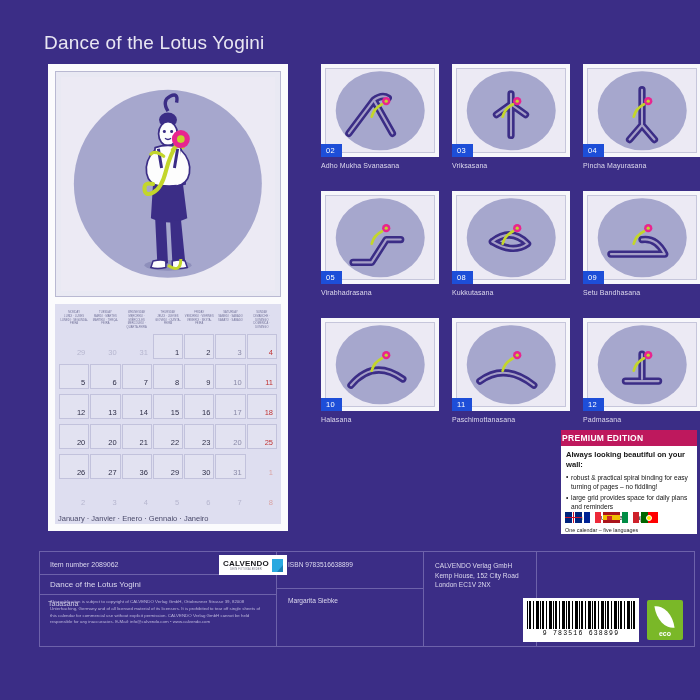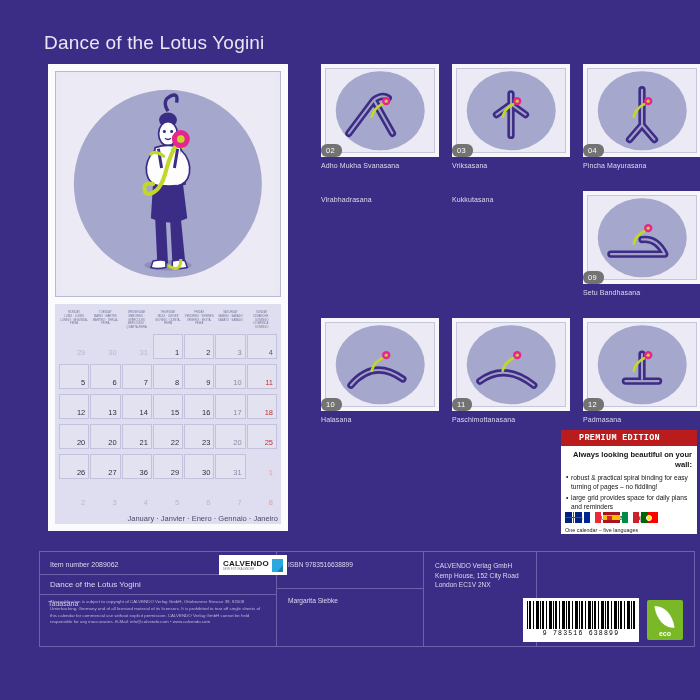--- a/index.html
+++ b/index.html
@@ -55,21 +55,21 @@
   }
   .cell span{
     position:absolute;right:3px;bottom:1px;font-size:7.5px;color:#2e2e47;
   }
   .cell.out{border-color:transparent;background:transparent;}
   .cell.out span{color:#b6b6cf;}
   .cell.sat span{color:#8a8aa8;}
   .cell.sun span{color:#c03434;}
   .cell.out.sun span{color:#d9a3a3;}
   .month-line{
-    text-align:right;font-size:7.5px;color:#4a4a6a;margin-top:5px;
+    text-align:left;font-size:7.5px;color:#4a4a6a;margin-top:5px;
   }
   .cover-caption{
     position:absolute;left:0;top:536px;font-size:7px;color:#cfcde4;
   }
 
   
   .thumbs{
     position:absolute;left:310px;top:64px;width:380px;
     display:grid;grid-template-columns:repeat(3,118px);
     grid-auto-rows:120px;gap:7px 13px;
@@ -81,38 +81,38 @@
   }
   .thumb-inner{
     position:relative;width:100%;height:100%;
     background:#eceaf4;border:1px solid #c6c6db;box-sizing:border-box;overflow:hidden;
   }
   .thumb-inner .disc{
     position:absolute;left:50%;top:50%;transform:translate(-50%,-50%);
     width:82%;height:96%;border-radius:50%;background:#a6a7cd;
   }
   .num{
-    position:absolute;left:0;bottom:0;background:#737373;color:#fff;
-    font-size:7.5px;padding:2px 7px 2px 5px;letter-spacing:.3px;border-radius:6px;
+    position:absolute;left:0;bottom:0;background:#1d4ed8;color:#fff;
+    font-size:7.5px;padding:2px 7px 2px 5px;letter-spacing:.3px;
   }
   .thumb-label{
     margin-top:5px;font-size:7px;color:#ddd9ee;letter-spacing:.1px;
   }
 
   
   .premium{
     position:absolute;left:550px;top:430px;width:136px;height:104px;
     background:#fff;box-sizing:border-box;
   }
   .premium-hd{
-    background:#b91c1c;color:#fff;font-size:8.5px;font-weight:bold;
-    padding:3px 18px;letter-spacing:.3px;font-family:Liberation Mono, monospace;
+    background:#be185d;color:#fff;font-size:8.5px;font-weight:bold;
+    padding:3px 1px;letter-spacing:.3px;
   }
   .premium-body{padding:4px 5px 0 5px;color:#141414;}
-  .premium-sub{font-size:7.6px;font-weight:bold;line-height:1.3;text-align:right;}
+  .premium-sub{font-size:7.6px;font-weight:bold;line-height:1.3;}
   .premium ul{margin:4px 0 0 0;padding:0;list-style:none;}
   .premium li{
     font-size:6.6px;line-height:1.35;margin-bottom:2.5px;
     padding-left:5px;position:relative;
   }
   .premium li:before{
     content:"•";position:absolute;left:0;top:-.5px;
   }
   .flags{
     position:absolute;left:4px;bottom:11px;display:flex;gap:2px;
@@ -450,23 +450,49 @@
               <path d="M52,34 q-8,4 -10,12" stroke="#c3d62b" stroke-width="2.6" fill="none" stroke-linecap="round"></path>
               <circle cx="56" cy="31" r="4" fill="#e8258f"></circle>
               <circle cx="56" cy="31" r="1.6" fill="#c3d62b"></circle>
             </svg>
           </div>
           <div class="num">04</div>
         </div>
         <div class="thumb-label">Pincha Mayurasana</div>
       </div>
       <div class="thumb">
+        <div class="thumb-box">
+          <div class="thumb-inner">
+            <div class="disc"></div>
+            <svg viewBox="0 0 100 80" style="position:absolute;inset:0;width:100%;height:100%">
+              <path d="M24,64 h18 l14,-22 h14" stroke="#3b2d86" stroke-width="7" fill="none" stroke-linecap="round" stroke-linejoin="round"></path>
+              <path d="M24,64 h18 l14,-22 h14" stroke="#fdfdfd" stroke-width="2" fill="none" stroke-linecap="round" stroke-linejoin="round" opacity=".55"></path>
+              <path d="M52,34 q-8,4 -10,12" stroke="#c3d62b" stroke-width="2.6" fill="none" stroke-linecap="round"></path>
+              <circle cx="56" cy="31" r="4" fill="#e8258f"></circle>
+              <circle cx="56" cy="31" r="1.6" fill="#c3d62b"></circle>
+            </svg>
+          </div>
+          <div class="num">05</div>
+        </div>
         <div class="thumb-label">Virabhadrasana</div>
       </div>
       <div class="thumb">
+        <div class="thumb-box">
+          <div class="thumb-inner">
+            <div class="disc"></div>
+            <svg viewBox="0 0 100 80" style="position:absolute;inset:0;width:100%;height:100%">
+              <path d="M32,44 q18,-14 34,2 q-14,10 -34,-2" stroke="#3b2d86" stroke-width="7" fill="none" stroke-linecap="round" stroke-linejoin="round"></path>
+              <path d="M32,44 q18,-14 34,2 q-14,10 -34,-2" stroke="#fdfdfd" stroke-width="2" fill="none" stroke-linecap="round" stroke-linejoin="round" opacity=".55"></path>
+              <path d="M52,34 q-8,4 -10,12" stroke="#c3d62b" stroke-width="2.6" fill="none" stroke-linecap="round"></path>
+              <circle cx="56" cy="31" r="4" fill="#e8258f"></circle>
+              <circle cx="56" cy="31" r="1.6" fill="#c3d62b"></circle>
+            </svg>
+          </div>
+          <div class="num">08</div>
+        </div>
         <div class="thumb-label">Kukkutasana</div>
       </div>
       <div class="thumb">
         <div class="thumb-box">
           <div class="thumb-inner">
             <div class="disc"></div>
             <svg viewBox="0 0 100 80" style="position:absolute;inset:0;width:100%;height:100%">
               <path d="M20,56 h52 q-8,-16 -22,-14" stroke="#3b2d86" stroke-width="7" fill="none" stroke-linecap="round" stroke-linejoin="round"></path>
               <path d="M20,56 h52 q-8,-16 -22,-14" stroke="#fdfdfd" stroke-width="2" fill="none" stroke-linecap="round" stroke-linejoin="round" opacity=".55"></path>
               <path d="M52,34 q-8,4 -10,12" stroke="#c3d62b" stroke-width="2.6" fill="none" stroke-linecap="round"></path>
@@ -560,21 +586,21 @@
     <div class="ib-txt lbl-title">Dance of the Lotus Yogini</div>
     <div class="ib-txt copyright">This publication is subject to copyright of CALVENDO Verlag GmbH, Ottobrunner Strasse 39, 82008 Unterhaching, Germany and of all licensed material of its licensers. It is prohibited to tear off single sheets of this calendar for commercial use without explicit permission. CALVENDO Verlag GmbH cannot be held responsible for any inaccuracies. E-Mail: info@calvendo.com • www.calvendo.com</div>
     <div class="ib-txt lbl-isbn">ISBN 9783516638899</div>
     <div class="ib-txt lbl-author">Margarita Siebke</div>
     <div class="ib-txt lbl-pub" style="white-space:pre-line;">CALVENDO Verlag GmbH
 Kemp House, 152 City Road
 London EC1V 2NX</div>
   </div>
 
   <div class="calvendo-logo">
-    <div style="text-align:left;">
+    <div style="text-align:center;">
       <div class="cl-txt">CALVENDO</div>
       <div class="cl-sub">DEIN FOTOKALENDER</div>
     </div>
     <div class="cl-mark"></div>
   </div>
 
   <div class="barcode">
     <div class="bars"></div>
     <div class="bc-num">9  783516  638899</div>
   </div>

